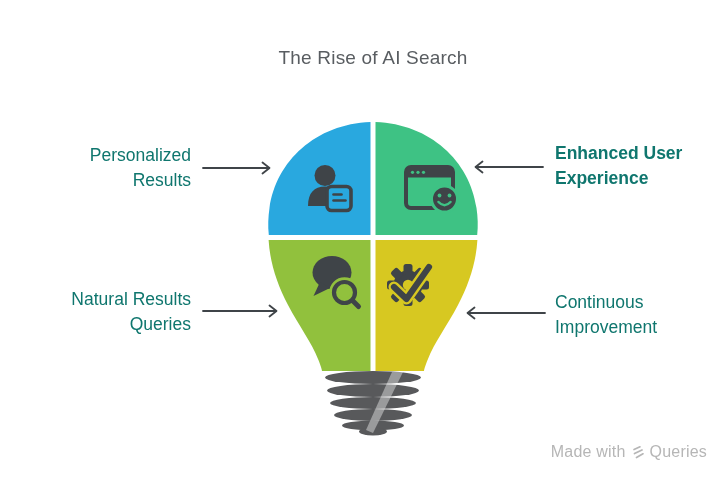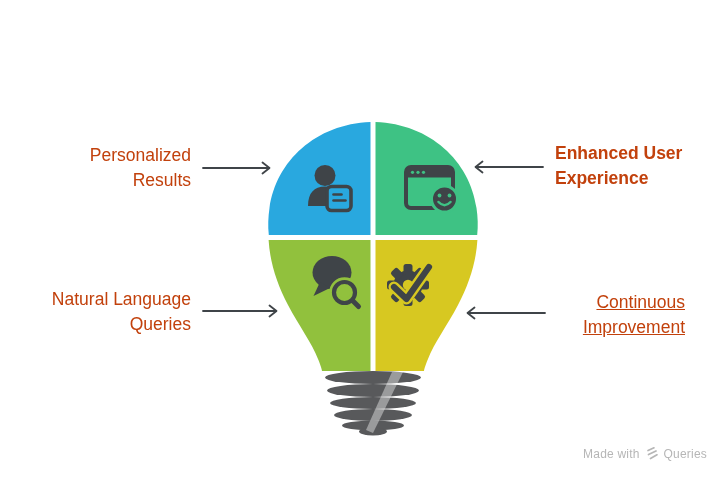--- a/index.html
+++ b/index.html
@@ -6,36 +6,37 @@
   .canvas{
     position:relative;width:720px;height:483px;background:#ffffff;overflow:hidden;
     font-family:"Liberation Sans", sans-serif;
   }
   .page-title{
     position:absolute;top:47px;left:26px;right:0;text-align:center;
     font-size:19px;font-weight:400;color:#595d61;letter-spacing:.2px;
   }
   .bulb-svg{position:absolute;left:0;top:0;}
   .q-label{
-    position:absolute;font-size:17.5px;line-height:24.5px;color:#c2410c;font-weight:400;
+    position:absolute;font-size:17.5px;line-height:24.5px;color:#0f766e;font-weight:400;
   }
   .q-label.tl{top:143px;left:51px;width:140px;text-align:right;}
   .q-label.tr{top:141px;left:555px;width:150px;text-align:left;font-weight:bold;}
   .q-label.bl{top:287px;left:21px;width:170px;text-align:right;}
-  .q-label.br{top:290px;left:555px;width:130px;text-align:right;text-decoration:underline;}
+  .q-label.br{top:290px;left:555px;width:130px;text-align:left;}
   .watermark{
     position:absolute;right:13px;bottom:22px;display:flex;align-items:center;gap:5px;
-    font-size:12px;color:#b6b6b6;letter-spacing:.2px;
+    font-size:16px;color:#b6b6b6;letter-spacing:.2px;
   }
 </style>
 </head>
 <body>
 
 <div class="canvas">
 
+  <div class="page-title">The Rise of AI Search</div>
 
   <svg class="bulb-svg" width="720" height="483" viewBox="0 0 720 483">
 
     <path d="M 370.5 122 C 316 124, 276 161, 269.5 208 C 268.2 217, 267.8 226, 268.8 235 L 370.5 235 Z" fill="#29A8DF"></path>
     <path d="M 375.5 122 C 430 124, 470 161, 476.5 208 C 477.8 217, 478.2 226, 477.2 235 L 375.5 235 Z" fill="#3EC284"></path>
     <path d="M 370.5 240 L 268.6 240 C 270 263, 277 284, 288 305 C 299 326, 312 343, 318 359 C 320.5 365, 321.5 368, 322 371 L 370.5 371 Z" fill="#91C13D"></path>
     <path d="M 375.5 240 L 477.4 240 C 476 263, 469 284, 458 305 C 447 326, 434 343, 428 359 C 425.5 365, 424.5 368, 424 371 L 375.5 371 Z" fill="#D7C821"></path>
 
     <g fill="#58595B">
       <ellipse cx="373" cy="377.5" rx="48" ry="6.5"></ellipse>
@@ -110,21 +111,21 @@
       </g>
       <g>
         <line x1="545" y1="313" x2="468" y2="313"></line>
         <polyline points="474.5,307.5 467.5,313 474.5,318.5"></polyline>
       </g>
     </g>
   </svg>
 
   <div class="q-label tl">Personalized Results</div>
   <div class="q-label tr">Enhanced User Experience</div>
-  <div class="q-label bl">Natural Language Queries</div>
+  <div class="q-label bl">Natural Results Queries</div>
   <div class="q-label br">Continuous Improvement</div>
 
   <div class="watermark">
     <span>Made with</span>
     <svg width="14" height="15" viewBox="0 0 14 15">
       <g stroke="#b6b6b6" stroke-width="1.7" stroke-linecap="round" fill="none">
         <line x1="3" y1="4.5" x2="9" y2="1.8"></line>
         <line x1="3.5" y1="8.6" x2="11" y2="5"></line>
         <line x1="5.5" y1="12.6" x2="12" y2="8.8"></line>
       </g>

